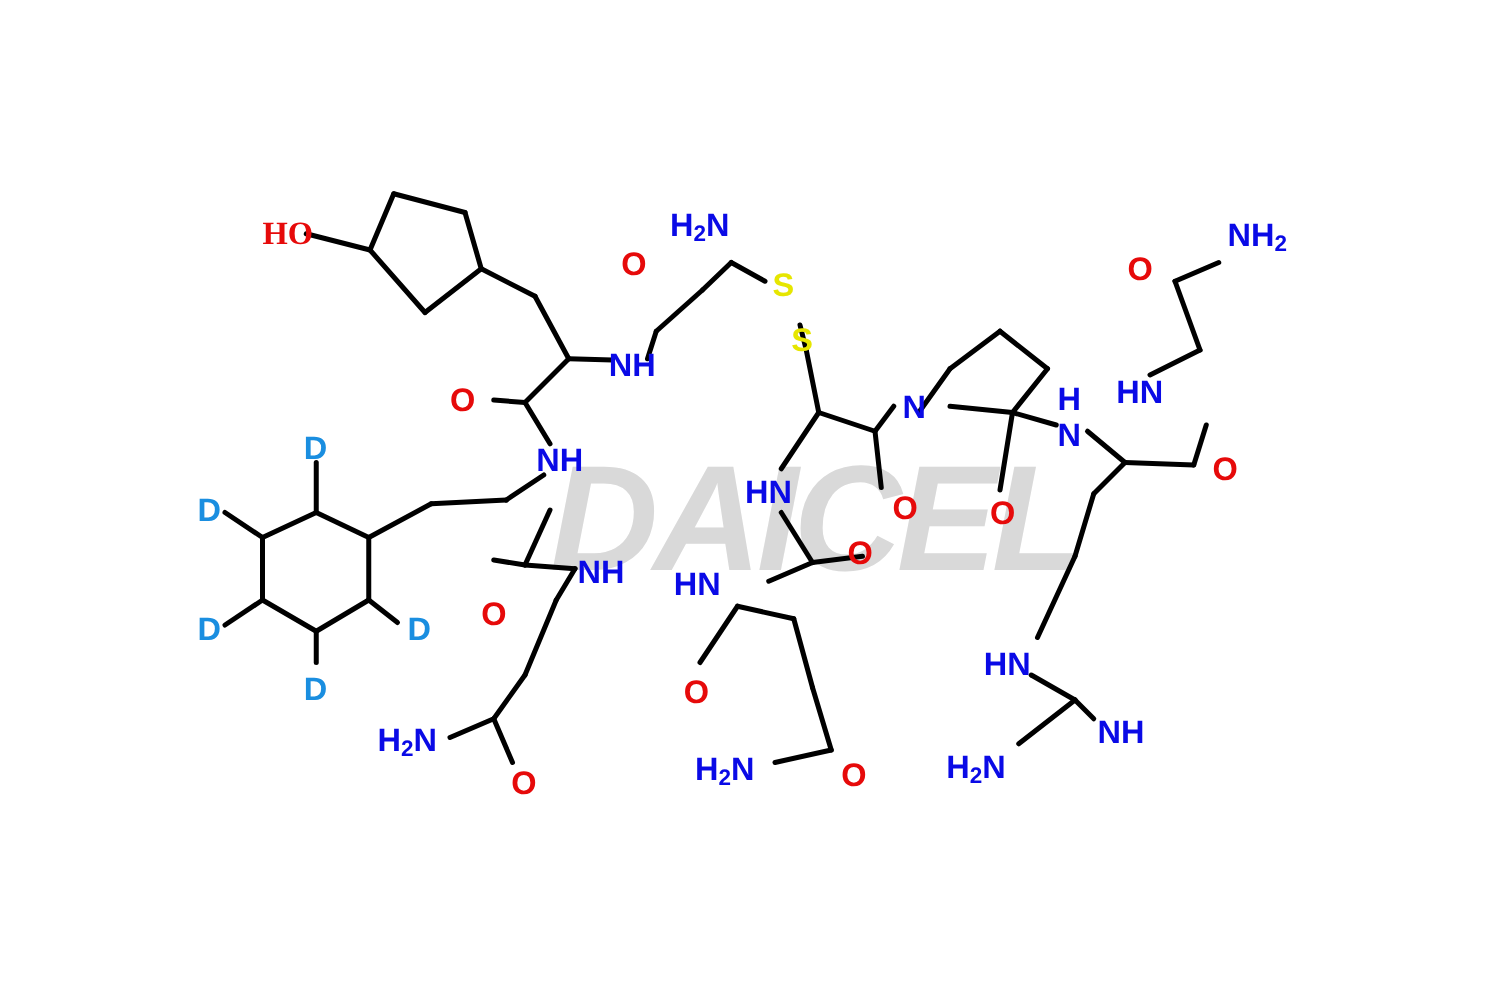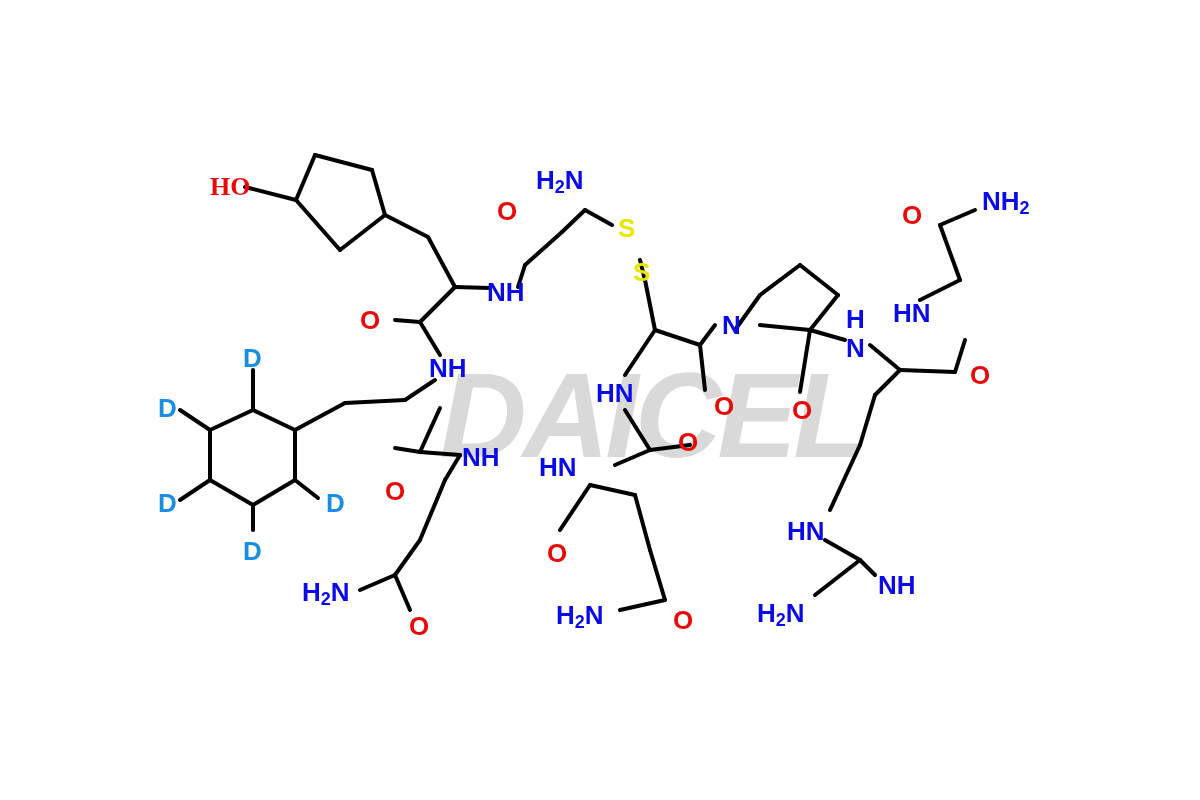--- a/index.html
+++ b/index.html
@@ -102,21 +102,21 @@
     <div class="atom S" style="left: 618px; top: 215px;">S</div>
     <div class="atom S" style="left: 633px; top: 259px;">S</div>
     <div class="atom N" style="left: 722px; top: 312px;">N</div>
     <div class="atom N" style="left: 596px; top: 380px;">HN</div>
     <div class="atom O" style="left: 714px; top: 393px;">O</div>
     <div class="atom O" style="left: 792px; top: 397px;">O</div>
     <div class="atom N" style="left: 846px; top: 306px;">H</div>
     <div class="atom N" style="left: 846px; top: 335px;">N</div>
     <div class="atom N" style="left: 893px; top: 300px;">HN</div>
     <div class="atom O" style="left: 902px; top: 202px;">O</div>
-    <div class="atom N" style="left: 982px; top: 188px;">NH<sub>2</sub></div>
+    <div class="atom N" style="left: 982px; top: 175px;">NH<sub>2</sub></div>
     <div class="atom O" style="left: 970px; top: 362px;">O</div>
     <div class="atom O" style="left: 678px; top: 429px;">O</div>
     <div class="atom N" style="left: 539px; top: 454px;">HN</div>
     <div class="atom N" style="left: 462px; top: 444px;">NH</div>
     <div class="atom O" style="left: 385px; top: 478px;">O</div>
     <div class="atom O" style="left: 547px; top: 540px;">O</div>
     <div class="atom N" style="left: 302px; top: 579px;">H<sub>2</sub>N</div>
     <div class="atom O" style="left: 409px; top: 613px;">O</div>
     <div class="atom N" style="left: 556px; top: 602px;">H<sub>2</sub>N</div>
     <div class="atom O" style="left: 673px; top: 607px;">O</div>

